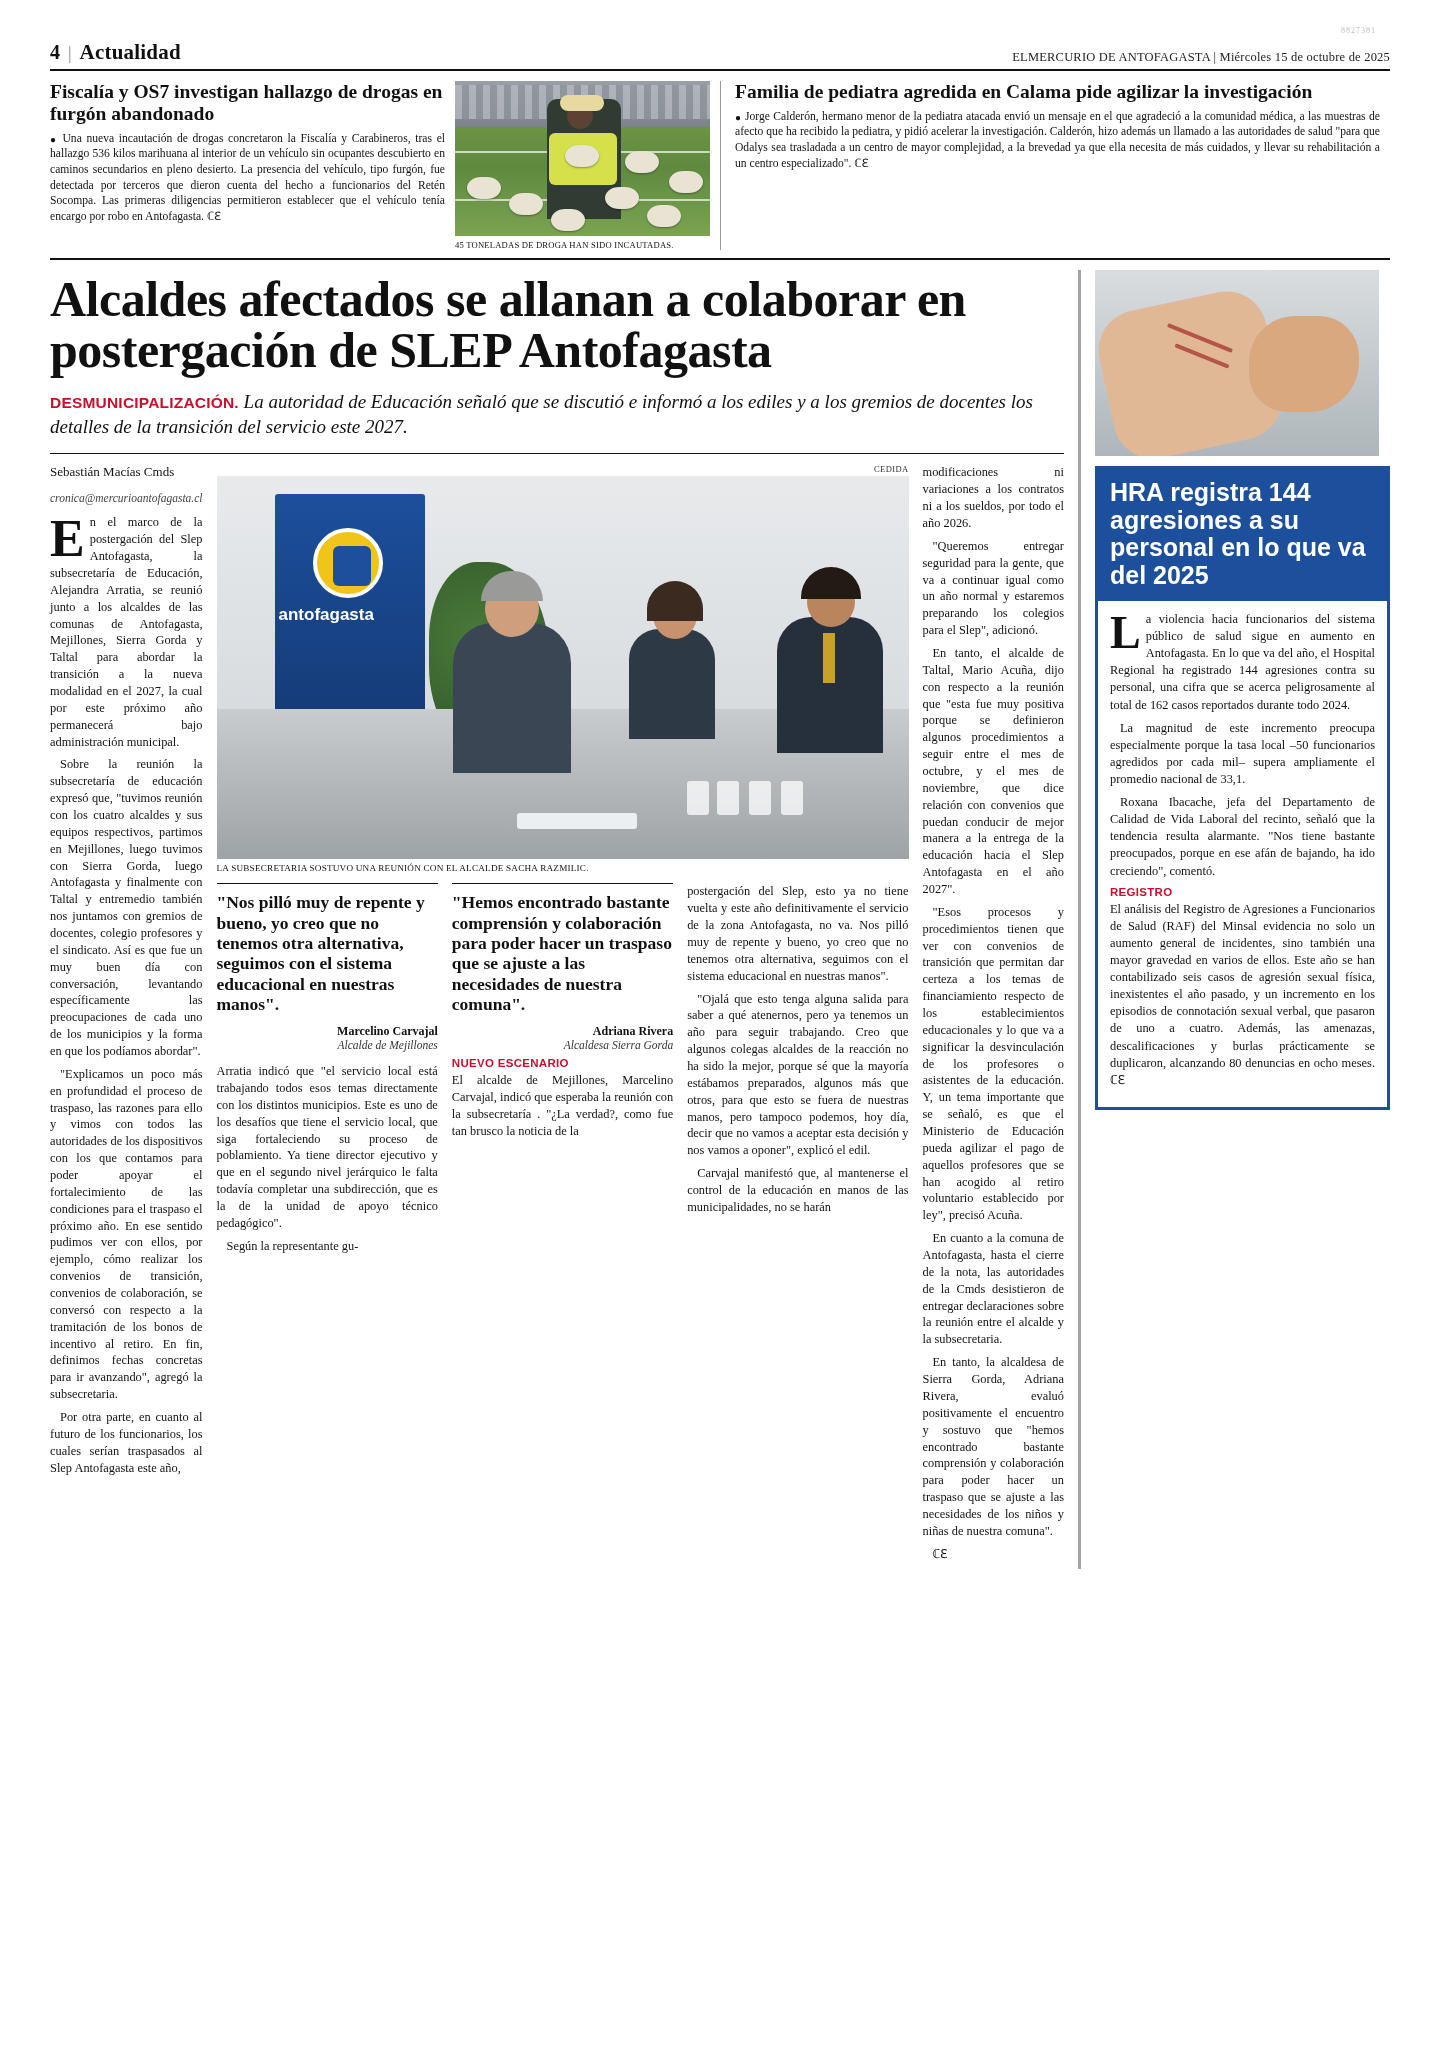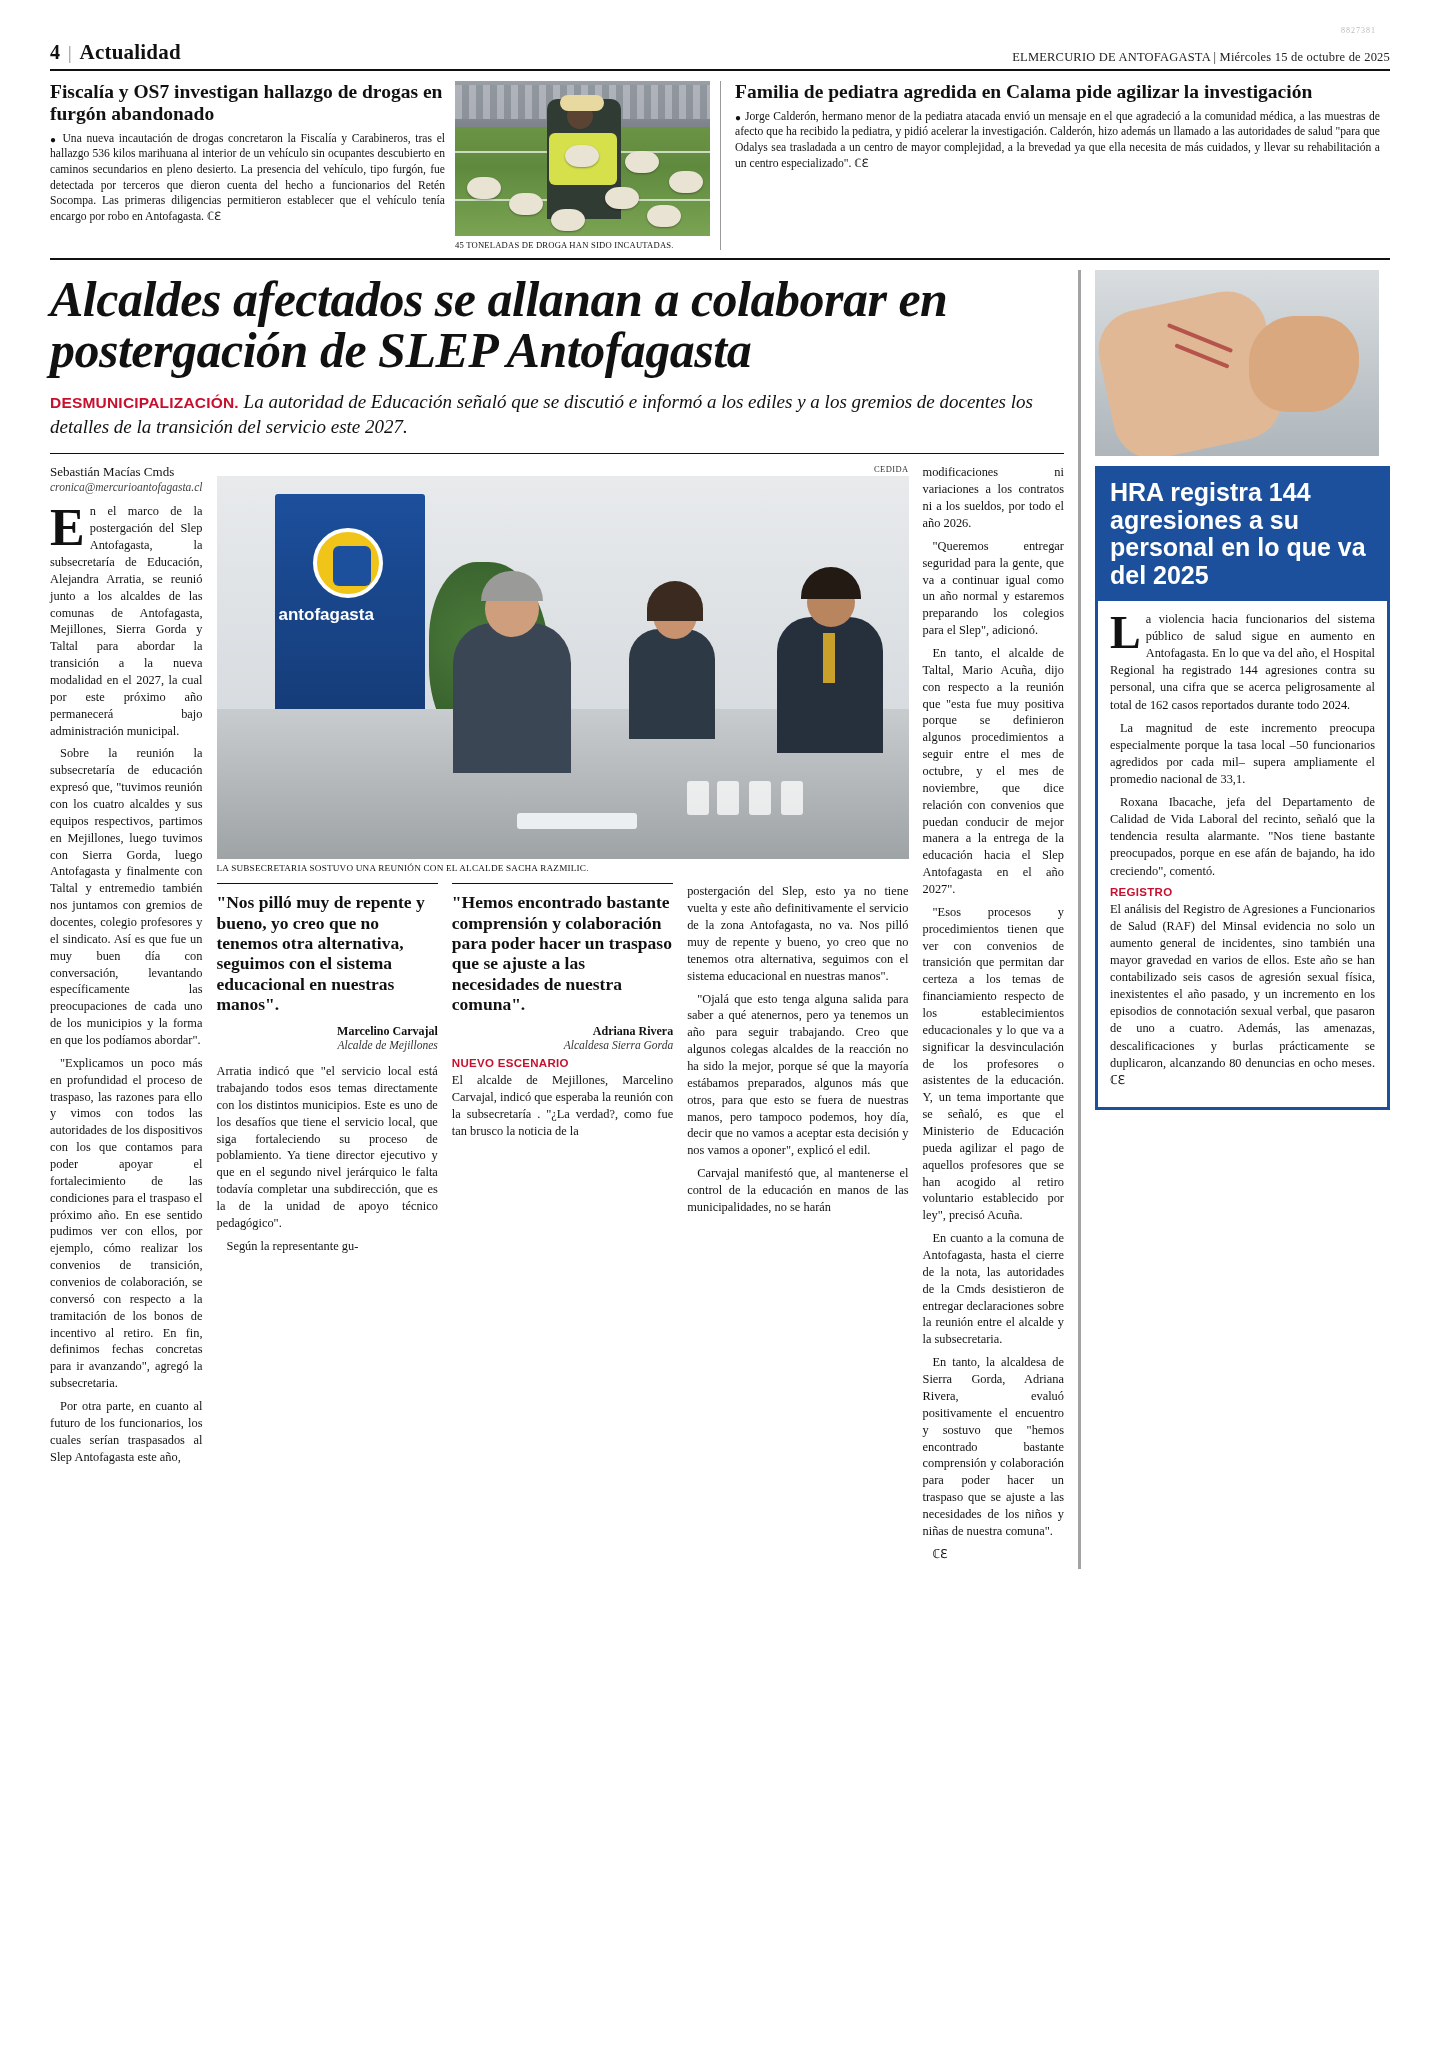--- a/index.html
+++ b/index.html
@@ -95,40 +95,39 @@
   .mainwrap { display:flex; margin-top: 10px; }
   .mainleft { width: 1028px; padding-right: 14px; }
   .railcol { width: 312px; border-left: 3px solid #a3a3a3; padding-left: 14px; }
 
   h1.headline {
     font-size: 50px;
     line-height: 1.02;
     font-weight: bold;
     letter-spacing: -.5px;
     margin: 4px 0 14px 0;
-    font-style: italic;
   }
   .deck {
     font-size: 19px;
     line-height: 1.3;
     font-style: italic;
     border-bottom: 1px solid #111;
     padding-bottom: 14px;
     margin-bottom: 10px;
   }
   .deck .kicker {
     font-style: normal;
     font-weight: bold;
     color: #c8102e;
     font-family: "Liberation Sans", sans-serif;
     font-size: 15.5px;
     letter-spacing: .2px;
   }
   .byline-name { font-size: 13px; font-weight: normal; }
-  .byline-mail { font-size: 11.5px; font-style: italic; color:#444; margin-top:1px; }
+  .byline-mail { font-size: 11.5px; font-style: italic; color:#444; margin-top:12px; }
 
   .bodycols { display:flex; gap: 14px; margin-top: 8px; }
   .col { width: 232px; }
   .col p {
     font-size: 12.4px;
     line-height: 1.36;
     text-align: justify;
     margin: 0 0 6px 0;
     text-indent: 10px;
   }

